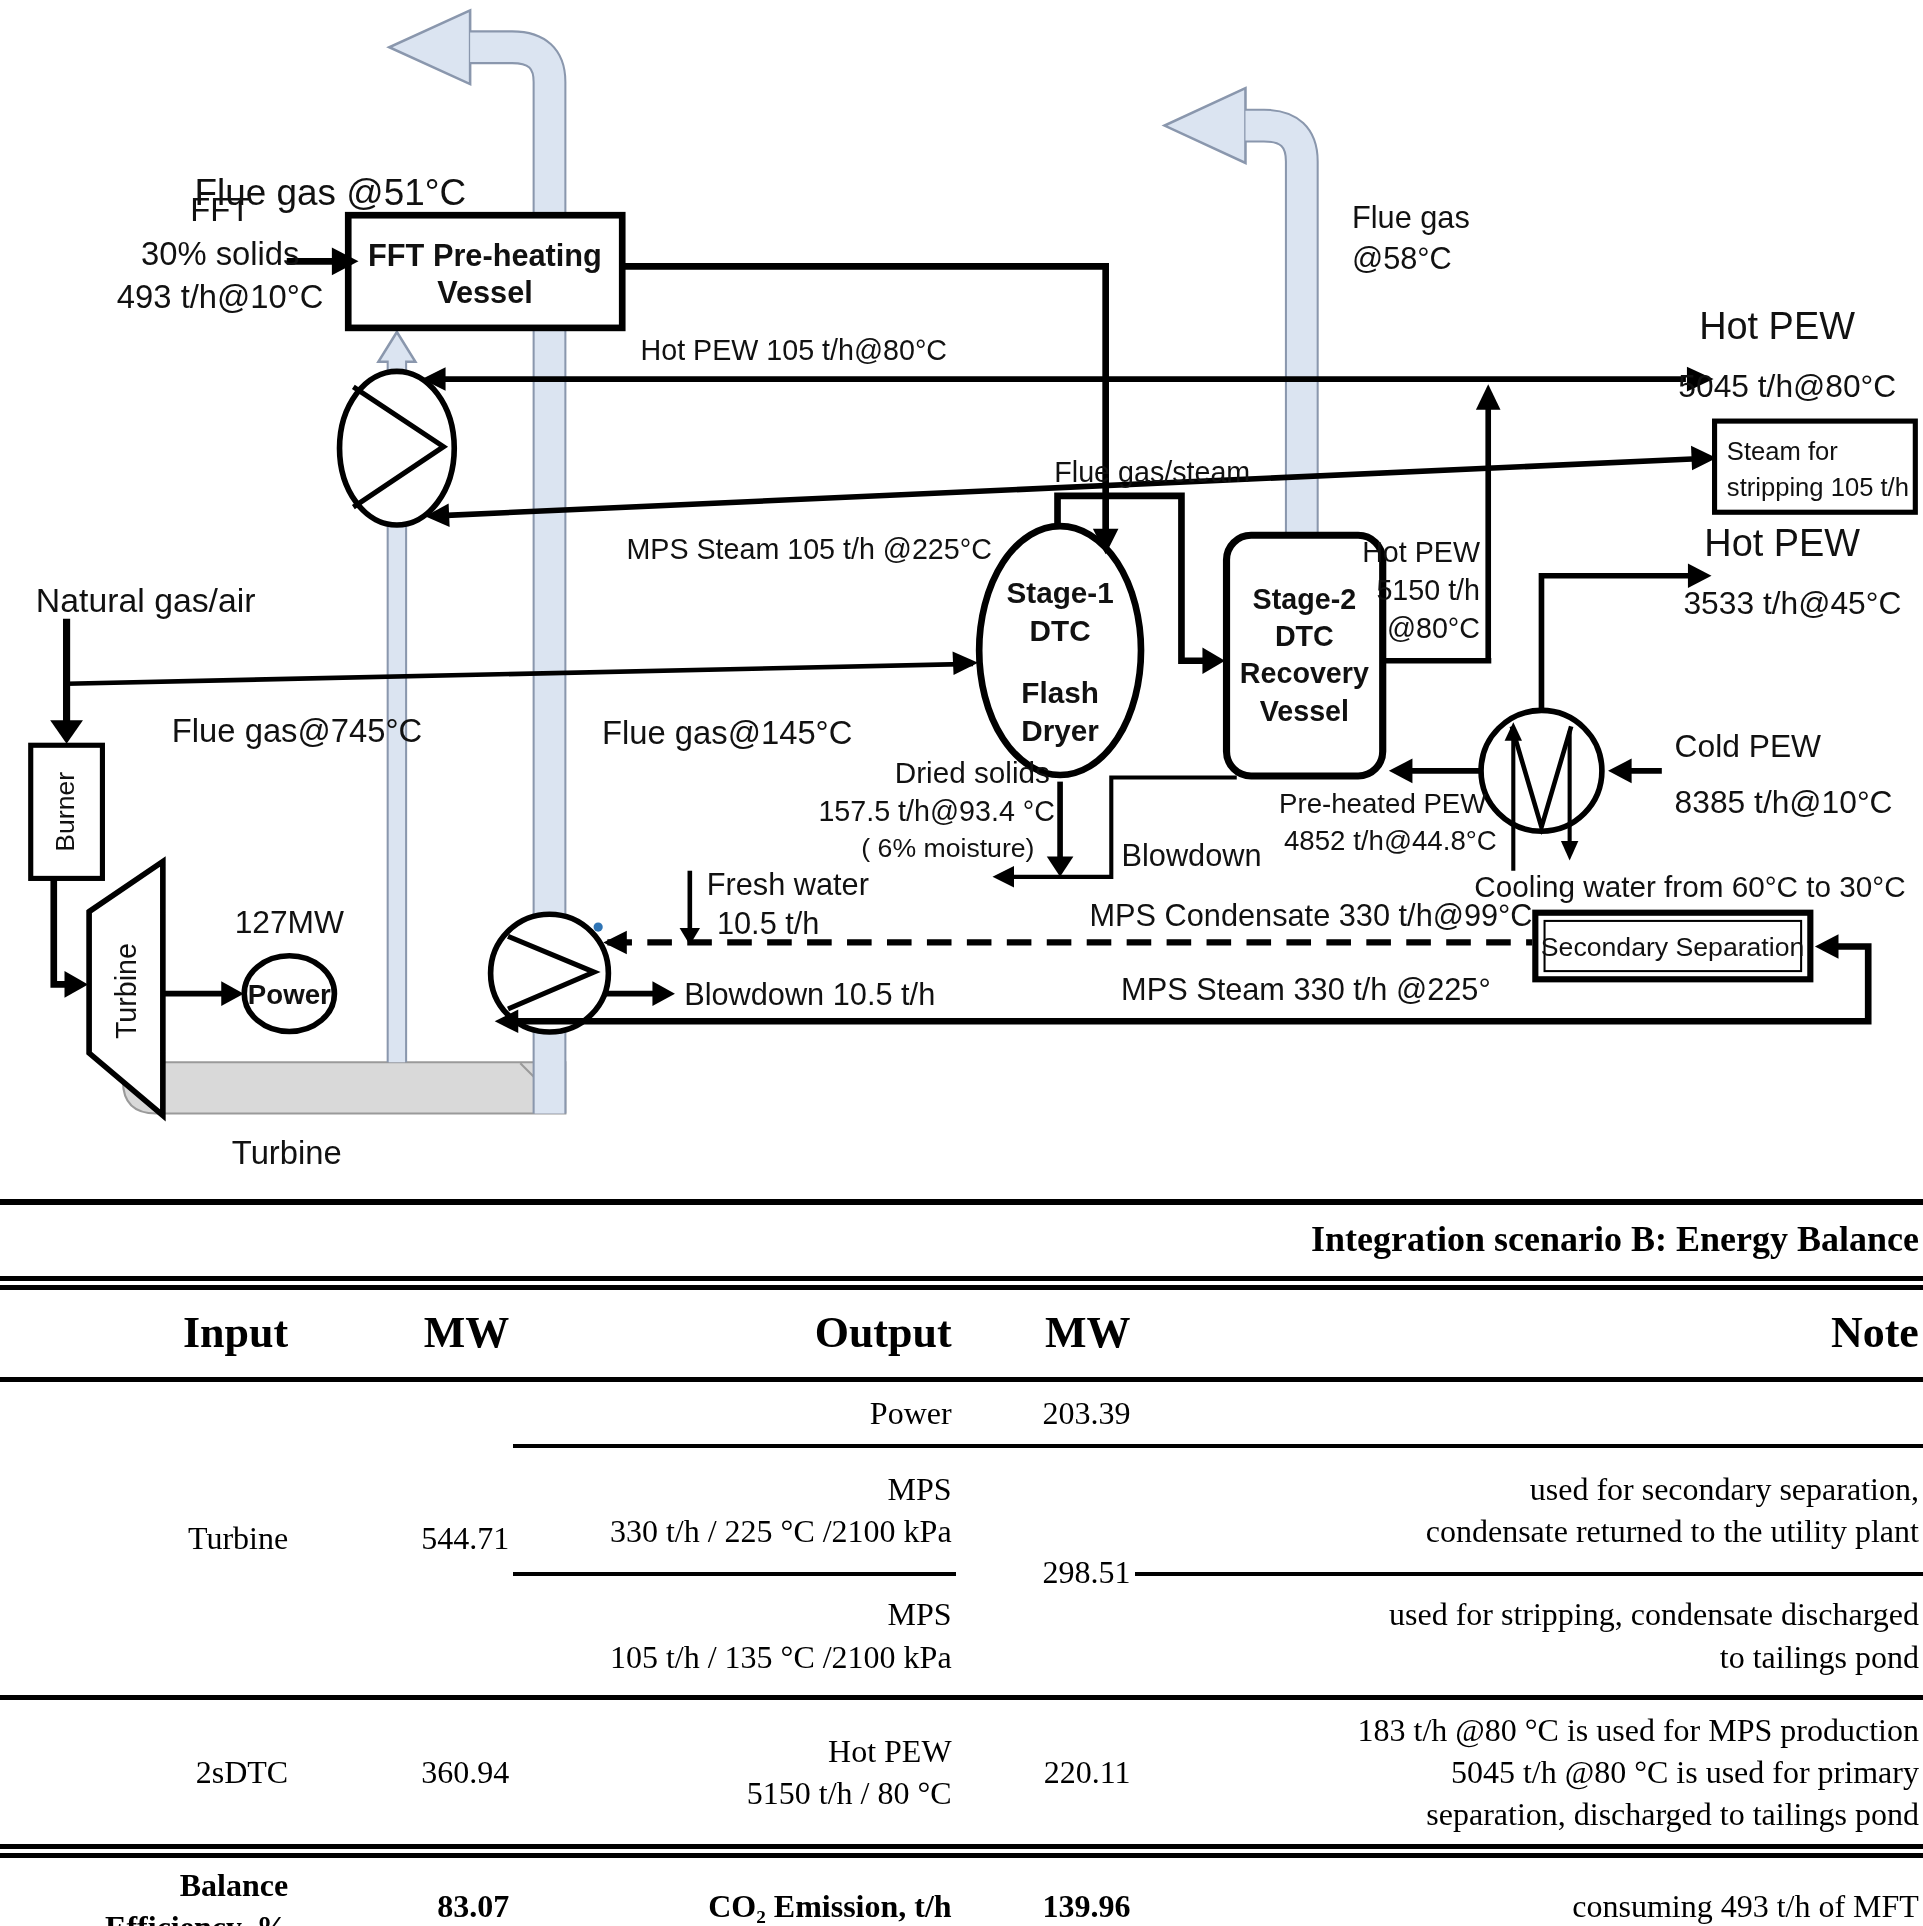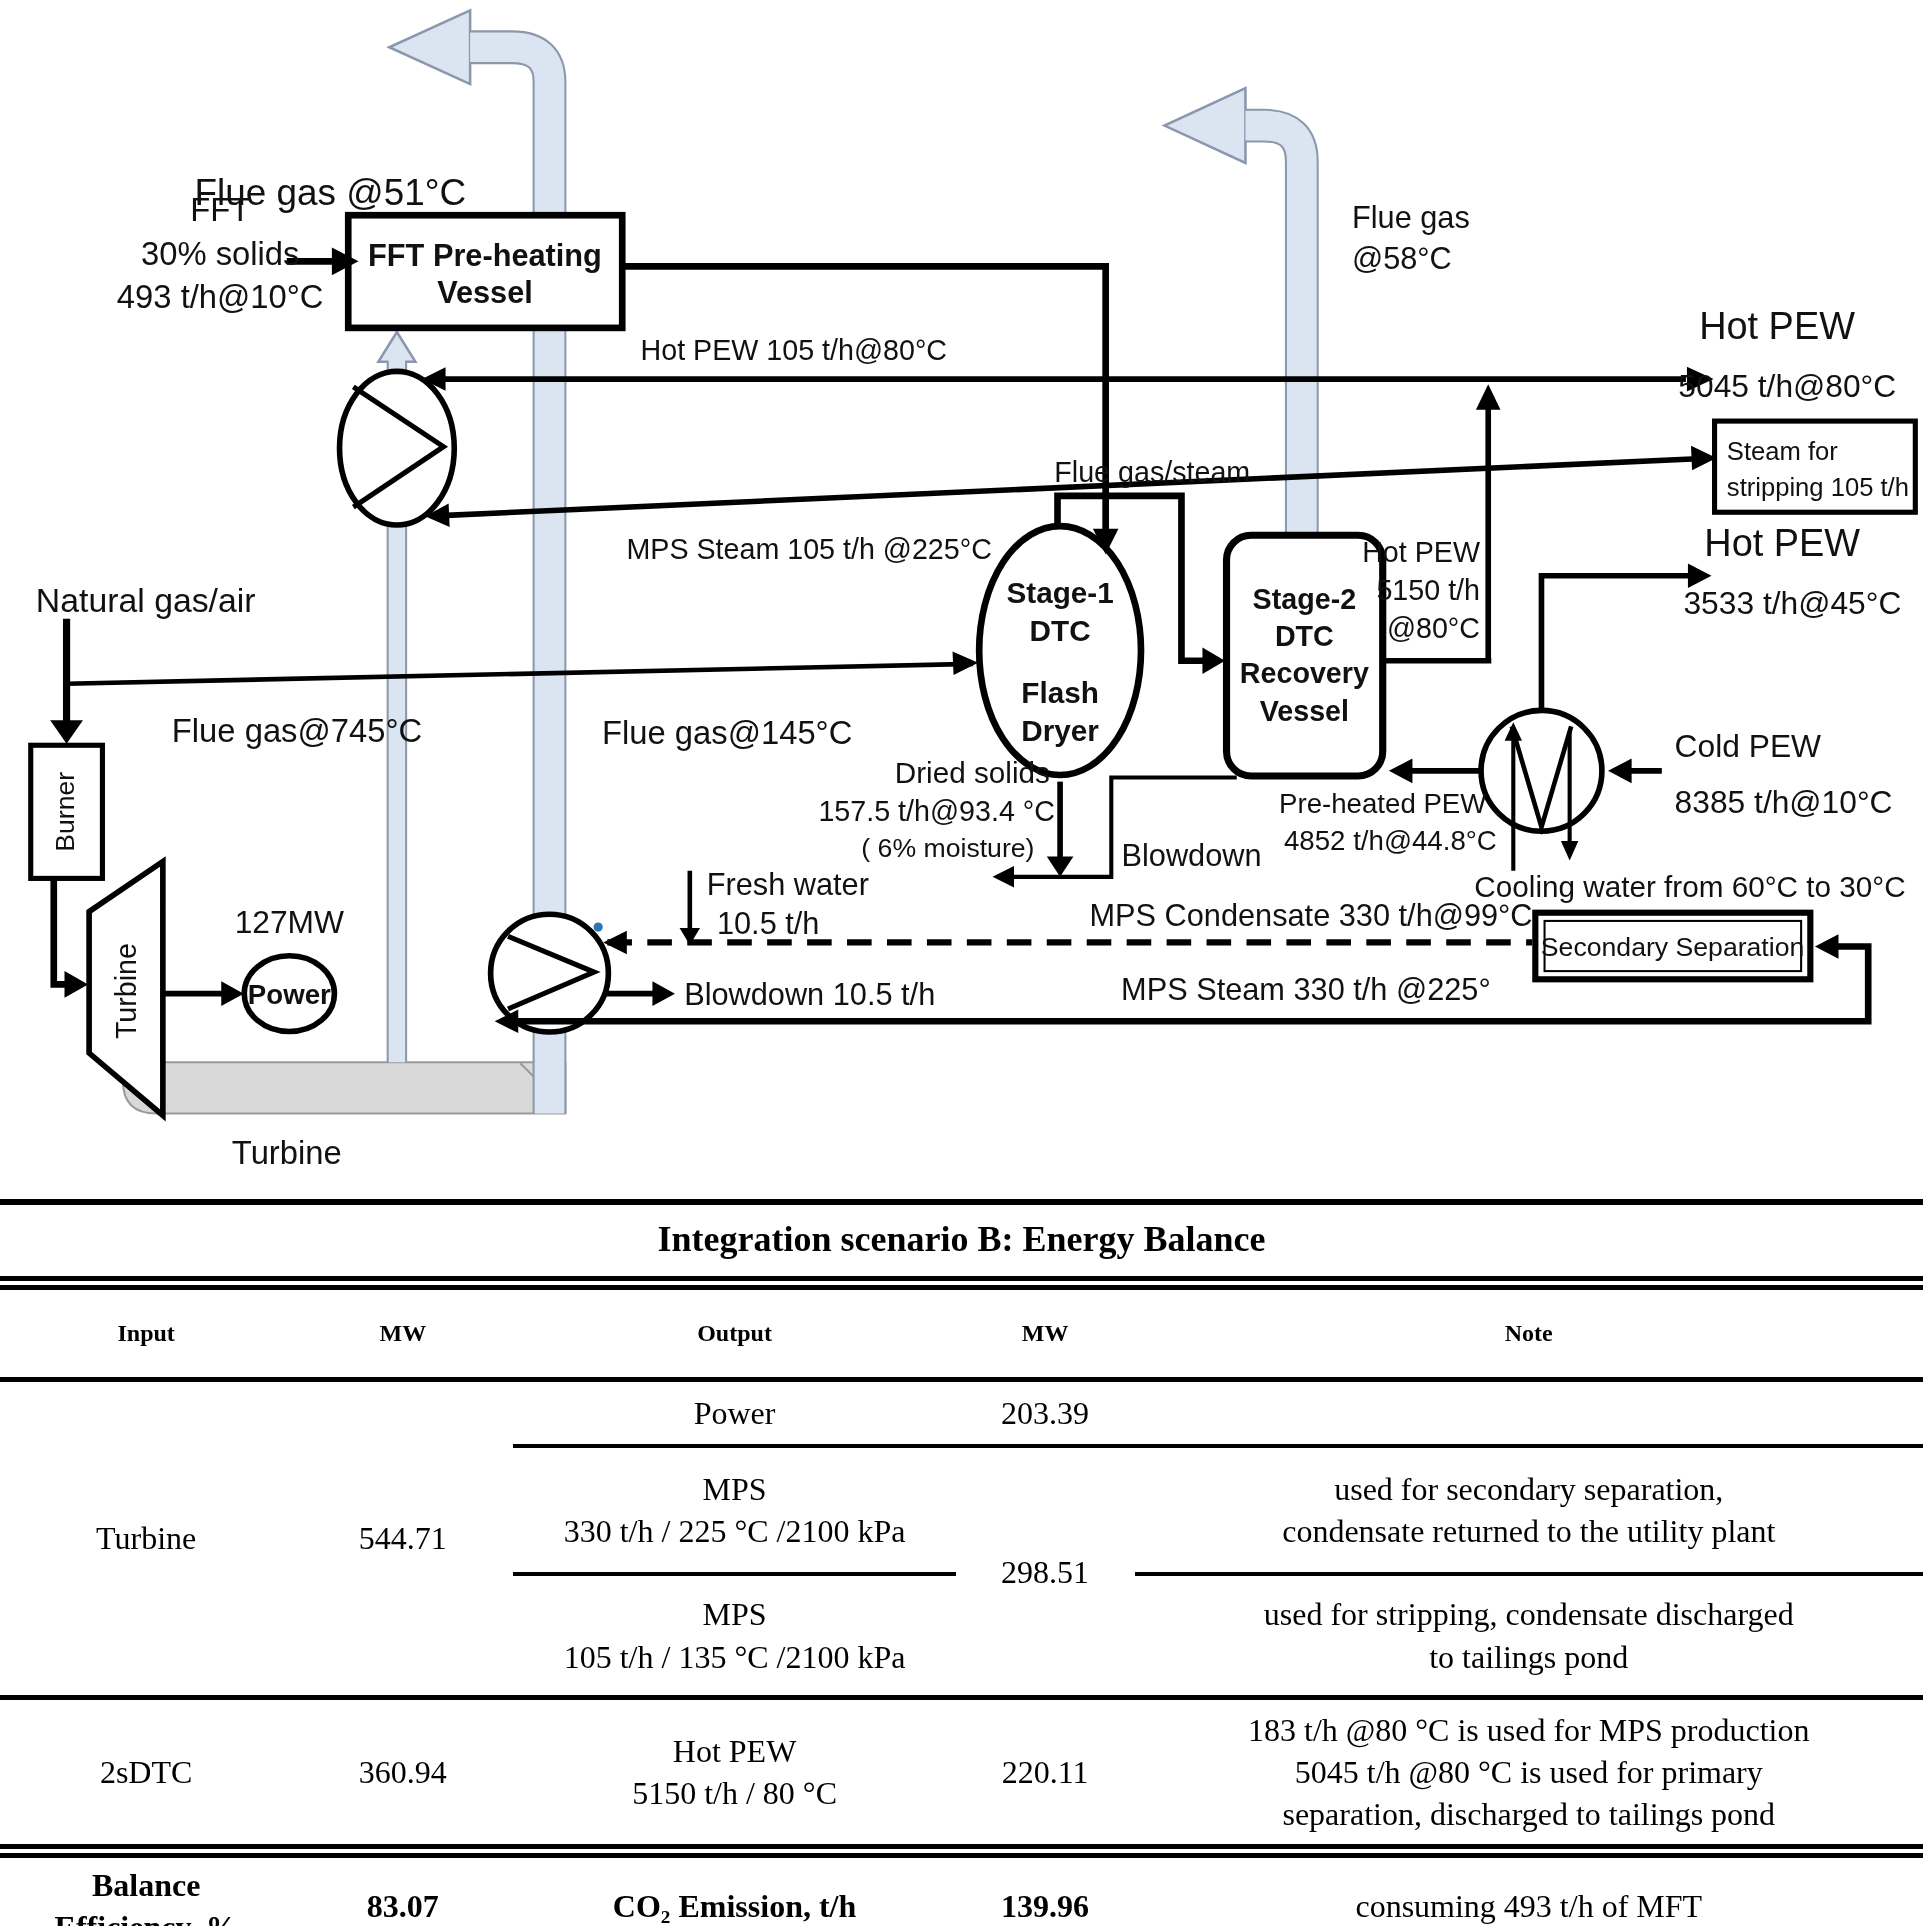--- a/index.html
+++ b/index.html
@@ -9,23 +9,23 @@
   svg .b{font-weight:bold;}
   .blk{stroke:#000;fill:none;}
   .wshape{fill:#ffffff;stroke:#000;}
   .ah{fill:#000;stroke:none;}
 
   
   #tablewrap{width:1923px;margin-top:25.6px;}
   table.tbl{width:1923px;border-collapse:collapse;table-layout:fixed;
     font-family:"Liberation Serif","DejaVu Serif",serif;font-size:32px;line-height:1.32;
     border-top:6.7px solid #000;border-bottom:9.2px solid #000;}
-  table.tbl td,table.tbl th{text-align:center;vertical-align:middle;padding:5.1px 4.1px;font-weight:normal;}
+  table.tbl td,table.tbl th{text-align:right;vertical-align:middle;padding:5.1px 4.1px;font-weight:normal;}
   tr.titlerow td{font-weight:bold;font-size:36px;border-bottom:14px double #000;height:61px;}
-  tr.headrow th{font-weight:bold;font-size:24px;border-bottom:5.6px solid #000;height:77px;}
+  tr.headrow th{font-weight:bold;font-size:44px;border-bottom:5.6px solid #000;height:77px;}
   tr.powerrow{height:67px;}
   tr.powerrow td.pb{border-bottom:4.6px solid #000;}
   tr.mps1{height:128px;}
   tr.mps1 td.pb2{border-bottom:4.6px solid #000;}
   tr.mps2{height:123px;}
   tr.dtcrow{height:154px;}
   tr.dtcrow td{border-top:5.6px solid #000;border-bottom:14px double #000;}
   tr.overallrow{height:100px;}
   tr.overallrow .b2{font-weight:bold;}
 </style>

